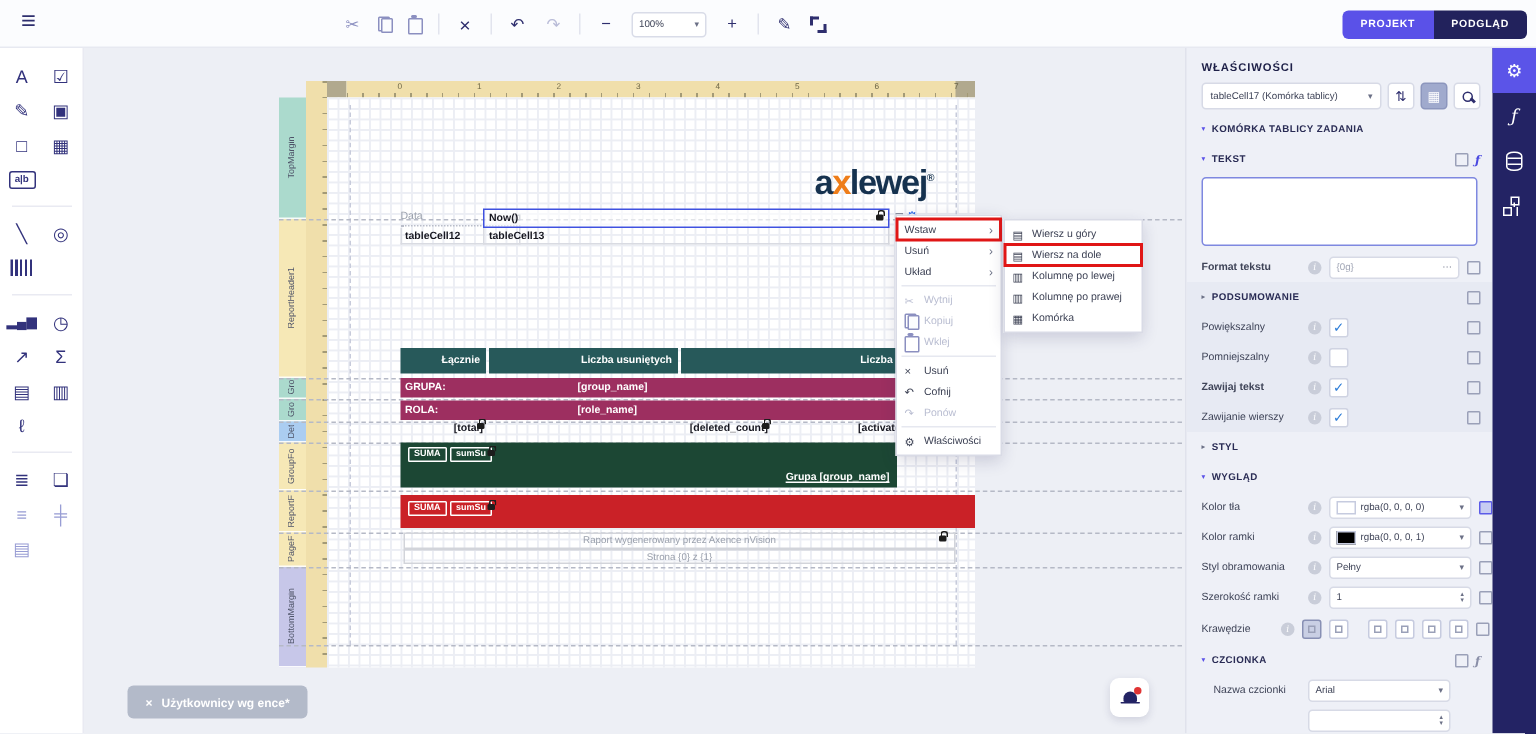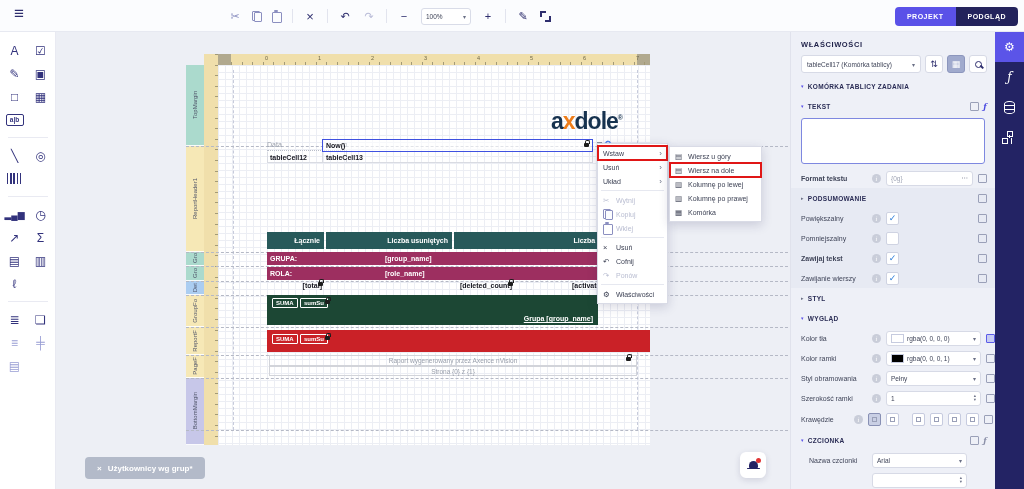--- a/index.html
+++ b/index.html
@@ -269,21 +269,21 @@
       <div class="dotline" style="top: 252px;"></div>
       <div class="dotline" style="top: 266px;"></div>
       <div class="dotline" style="top: 281px;"></div>
       <div class="dotline" style="top: 295px;"></div>
       <div class="dotline" style="top: 327px;"></div>
       <div class="dotline" style="top: 355px;"></div>
       <div class="dotline" style="top: 378px;"></div>
       <div class="dotline" style="top: 430px;"></div>
     </div>
 
-  <div class="logo"><span>a</span><span class="x">x</span><span>dole</span><sup>®</sup></div>
+  <div class="logo"><span>a</span><span class="x">x</span><span>lewej</span><sup>®</sup></div>
 
   <div class="cell cell-data">
       <span>Data</span>
       <i></i>
     </div>
   <div class="cell cell-now">
       <span>Now()</span>
     </div>
   <span class="lock" style="left:584px;top:143px"></span>
   <span class="sel-handle"></span>
@@ -603,21 +603,21 @@
       </div>
     <div class="rail-item">
         <span class="i-hier">
           <b></b>
         </span>
       </div>
   </div>
 
   <div class="doc-tab">
     <span>×</span>
-    <span>Użytkownicy wg grup*</span>
+    <span>Użytkownicy wg ence*</span>
   </div>
   <div class="bell-btn">
     <span class="bell">
         <span class="dot"></span>
       </span>
   </div>
 
 </div>
 
 </body></html>

